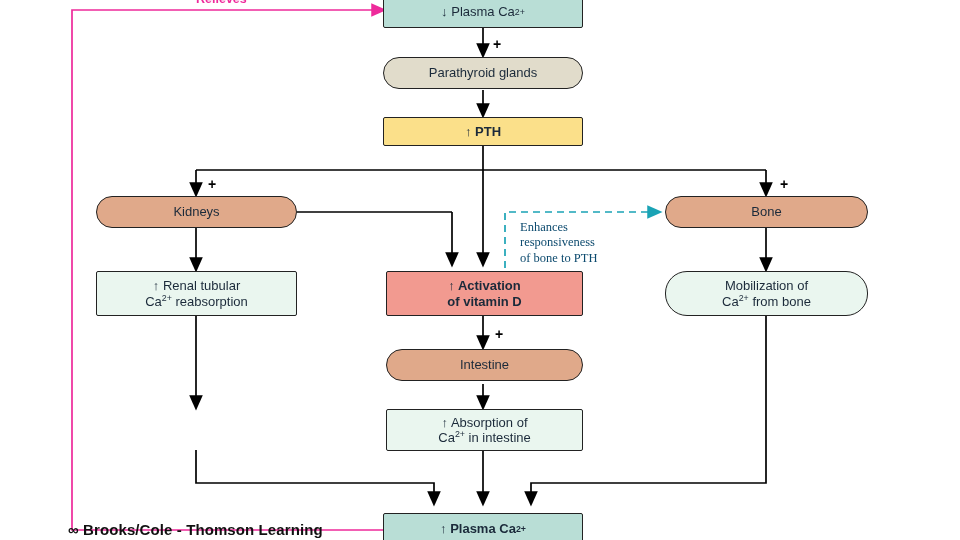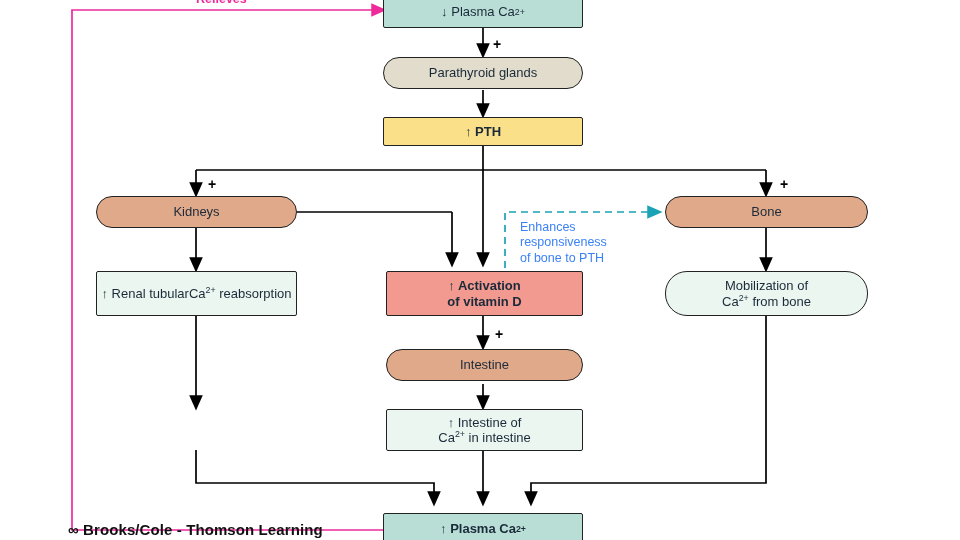--- a/index.html
+++ b/index.html
@@ -41,24 +41,25 @@
   sup{font-size:0.68em;vertical-align:super;line-height:0;}
 
   .plus{
     position:absolute;
     font-size:14px;
     font-weight:bold;
     color:#000;
   }
   .note{
     position:absolute;
-    color:#3b82f6;
+    color:#0c4a6e;
     font-size:12.5px;
     line-height:1.22;
     white-space:pre-line;
+    font-family:Liberation Serif, serif;
   }
   .relieves{
     position:absolute;
     color:#ee2a9b;
     font-size:12.5px;
     font-weight:bold;
   }
   .credit{
     position:absolute;
     font-size:15px;
@@ -143,42 +144,42 @@
   </div>
 
   <div class="node rounded salmon lbl" style="left:96px;top:196px;width:201px;height:32px;">
     <span>Kidneys</span>
   </div>
 
   <div class="node rounded salmon lbl" style="left:665px;top:196px;width:203px;height:32px;">
     <span>Bone</span>
   </div>
 
-  <div class="node rect mint lbl" style="left:96px;top:271px;width:201px;height:45px;flex-direction:row;">
+  <div class="node rect mint lbl" style="left:96px;top:271px;width:201px;height:45px;flex-direction:column;">
     <span>↑ Renal tubular</span>
     <span><span>Ca</span><sup>2+</sup><span> reabsorption</span></span>
   </div>
 
   <div class="node rect pink lbl-b" style="left:386px;top:271px;width:197px;height:45px;flex-direction:column;">
     <span>↑ Activation</span>
     <span>of vitamin D</span>
   </div>
 
   <div class="node rect mint lbl" style="left:665px;top:271px;width:203px;height:45px;flex-direction:column;border-radius:22px;">
     <span>Mobilization of</span>
     <span><span>Ca</span><sup>2+</sup><span> from bone</span></span>
   </div>
 
   <div class="node rounded salmon lbl" style="left:386px;top:349px;width:197px;height:32px;">
     <span>Intestine</span>
   </div>
 
 
   <div class="node rect mint lbl" style="left:386px;top:409px;width:197px;height:42px;flex-direction:column;">
-    <span>↑ Intestine of</span>
+    <span>↑ Absorption of</span>
     <span><span>Ca</span><sup>2+</sup><span> in intestine</span></span>
   </div>
 
   <div class="node rect teal lbl-b" style="left:383px;top:505px;width:200px;height:32px;margin-top:8px;">
     <span>↑ Plasma Ca</span><sup>2+</sup>
   </div>
 
   <div class="plus" style="left:493px;top:36px;">+</div>
   <div class="plus" style="left:208px;top:176px;">+</div>
   <div class="plus" style="left:780px;top:176px;">+</div>

